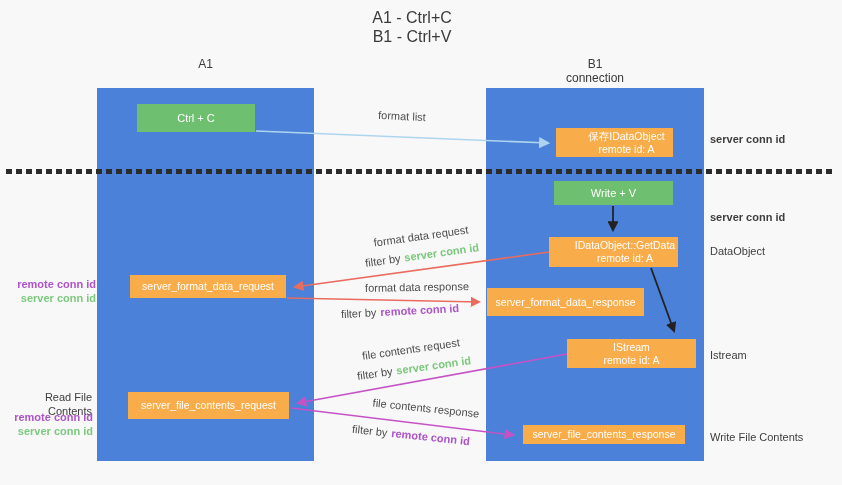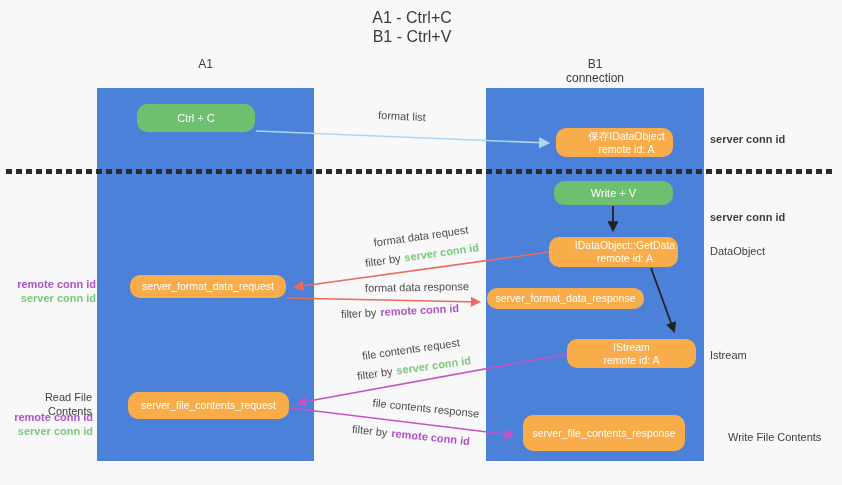--- a/index.html
+++ b/index.html
@@ -13,32 +13,32 @@
                 color: #3a3a3a; z-index: 2; }
   #hdr-a1 { left: 97px;  top: 57px; width: 217px; }
   #hdr-b1 { left: 486px; top: 57px; width: 218px; }
 
   .lifeline { position: absolute; top: 88px; height: 373px; background: #4b81d8; z-index: 1; }
   #col-a1 { left: 97px;  width: 217px; }
   #col-b1 { left: 486px; width: 218px; }
 
   .box { position: absolute; display: flex; flex-direction: column; align-items: center;
          justify-content: center; color: #fff; font-size: 10.5px; line-height: 13px;
-         text-align: center; z-index: 2; border-radius: 10px; }
+         text-align: center; z-index: 2; }
   .green  { background: #6fbf70; }
   .orange { background: #f9ac4a; }
   #ctrl-c    { left: 137px; top: 104px; width: 118px; height: 28px; font-size: 11px; }
   #save-ido  { left: 556px; top: 128px; width: 117px; height: 29px; padding-left: 24px; }
   #ctrl-v    { left: 554px; top: 181px; width: 119px; height: 24px; font-size: 11px; }
   #getdata   { left: 549px; top: 237px; width: 129px; height: 30px; padding-left: 23px; }
   #fmt-req   { left: 130px; top: 275px; width: 156px; height: 23px; }
-  #fmt-resp  { left: 487px; top: 288px; width: 157px; height: 21px; }
+  #fmt-resp  { left: 487px; top: 288px; width: 157px; height: 28px; }
   #istream   { left: 567px; top: 339px; width: 129px; height: 29px; }
   #file-req  { left: 128px; top: 392px; width: 161px; height: 27px; }
-  #file-resp { left: 523px; top: 415px; width: 162px; height: 36px; }
+  #file-resp { left: 523px; top: 425px; width: 162px; height: 19px; }
 
   .arrows { position: absolute; left: 0; top: 0; z-index: 3; }
 
   .divider { position: absolute; left: 6px; top: 169px; width: 830px; height: 5px; z-index: 4;
              background: repeating-linear-gradient(90deg, #2b2b2b 0 6px, transparent 6px 10px); }
 
   .edge-label { position: absolute; font-size: 11px; color: #4c4c4c; text-align: center; z-index: 5; }
   .g { color: #7cc87d; font-weight: bold; }
   .p { color: #ae54c9; font-weight: bold; }
   .sp { margin-left: 4px; }
@@ -50,21 +50,21 @@
   #lbl-fcr   { left: 341px; top: 343px; width: 140px; transform: rotate(-8deg); }
   #lbl-fbs2  { left: 334px; top: 362px; width: 160px; transform: rotate(-8deg); }
   #lbl-fcrsp { left: 356px; top: 402px; width: 140px; transform: rotate(6deg); }
   #lbl-fbr2  { left: 331px; top: 429px; width: 160px; transform: rotate(6deg); }
 
   .side-label { position: absolute; font-size: 11px; color: #3d3d3d; z-index: 5; white-space: nowrap; }
   #r-scid1 { left: 710px; top: 133px; }
   #r-scid2 { left: 710px; top: 211px; }
   #r-dobj  { left: 710px; top: 245px; }
   #r-istr  { left: 710px; top: 349px; }
-  #r-write { left: 728px; top: 431px; }
+  #r-write { left: 710px; top: 431px; }
   .left-block { position: absolute; left: 0; text-align: right; font-size: 11px;
                 line-height: 13.5px; z-index: 5; }
   #l-pair1 { width: 96px; top: 278px; }
   #l-read  { width: 92px; top: 391px; color: #3d3d3d; }
   #l-pair2 { width: 93px; top: 411px; }
 </style>
 </head>
 <body>
 
 <div class="canvas">

